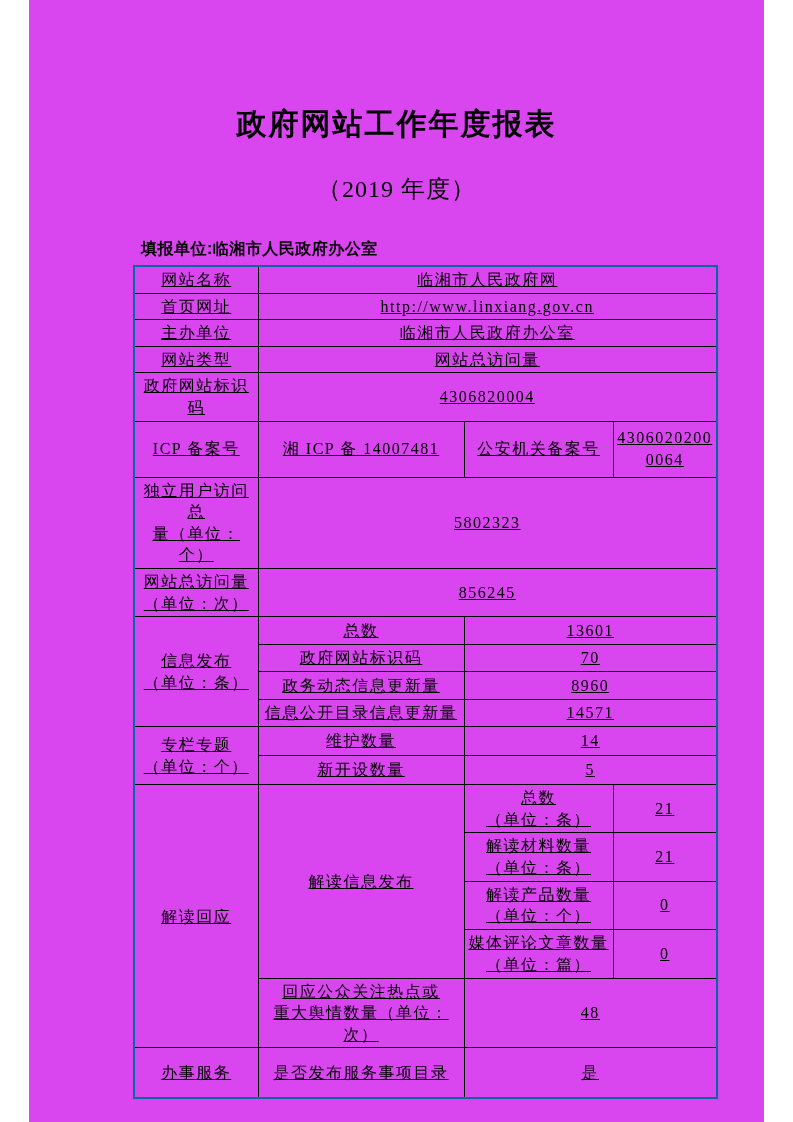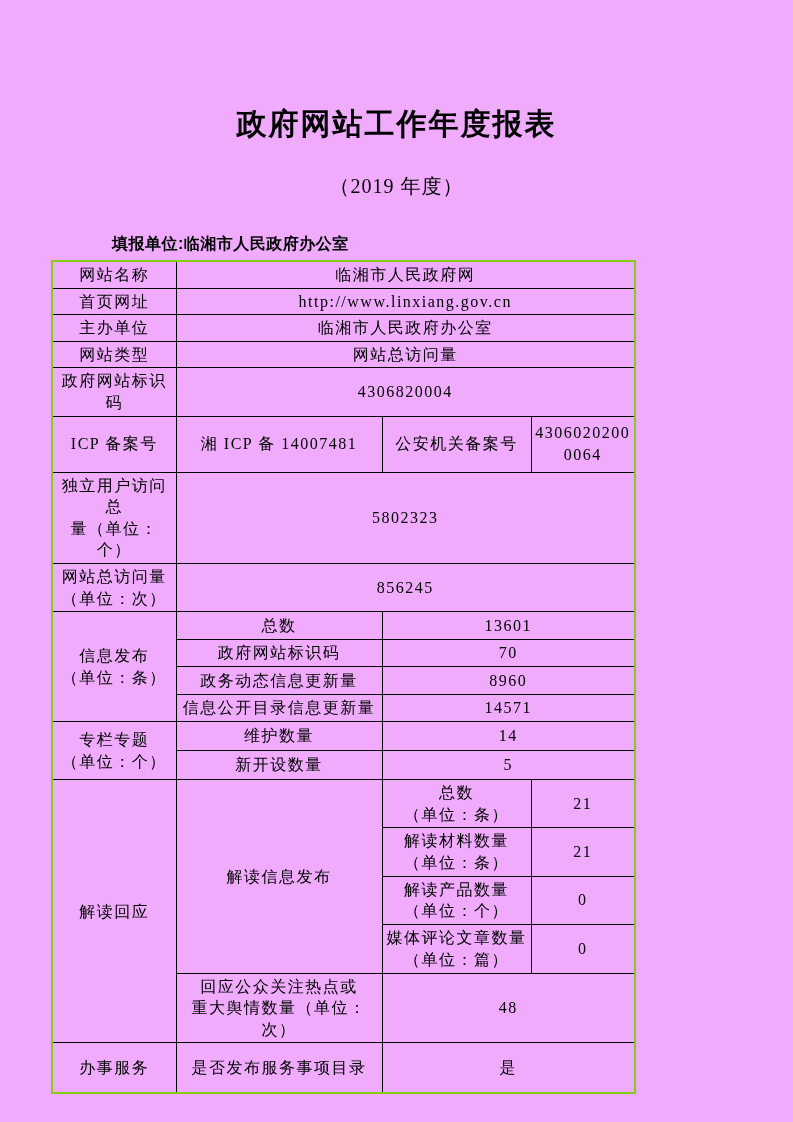--- a/index.html
+++ b/index.html
@@ -1,52 +1,53 @@
 <!DOCTYPE html>
 <html><head>
 <meta charset="utf-8">
 <style>
   * { box-sizing: border-box; }
   html, body { margin: 0; padding: 0; background: #ffffff; }
   .sheet {
-    width: 793px;
+    width: 735px;
     height: 1122px;
     margin: 0 auto;
-    background: #f0abfc;
+    background: #d946ef;
     color: #000000;
     font-family: "Liberation Serif", "DejaVu Serif", serif;
     overflow: hidden;
   }
   .title {
     padding-top: 104px;
     text-align: center;
     font-family: "Liberation Sans", "DejaVu Sans", sans-serif;
     font-weight: bold;
     font-size: 30px;
     letter-spacing: 2px;
   }
   .subtitle {
     margin-top: 28px;
     text-align: center;
-    font-size: 20px;
+    font-size: 24px;
     letter-spacing: 1px;
   }
   .filing {
     margin: 34px 0 5px 112px;
     font-family: "Liberation Sans", "DejaVu Sans", sans-serif;
     font-weight: bold;
     font-size: 16px;
     letter-spacing: 0.5px;
   }
   table.report {
-    margin-left: 51px;
+    margin-left: 104px;
     width: 583px;
     border-collapse: collapse;
     table-layout: fixed;
-    border: 2px solid #84cc16;
+    border: 2px solid #0369a1;
+    text-decoration: underline;
   }
   table.report td {
     border: 1px solid #000000;
     text-align: center;
     vertical-align: middle;
     font-size: 16px;
     letter-spacing: 1.5px;
     line-height: 1.35;
     padding: 2px 3px;
     overflow: hidden;

